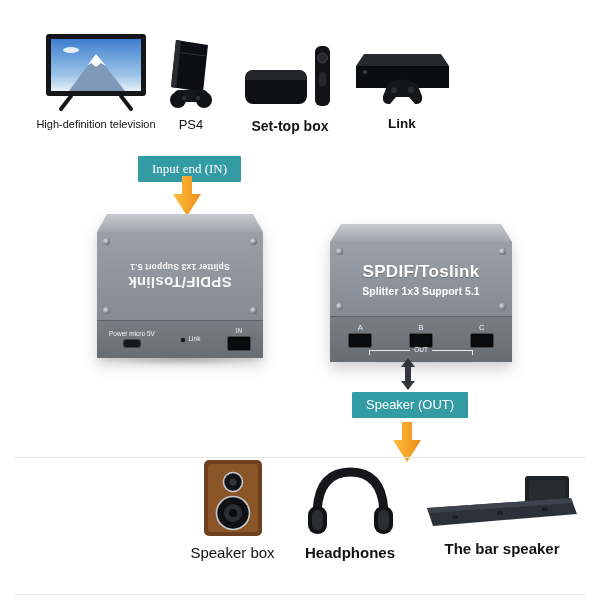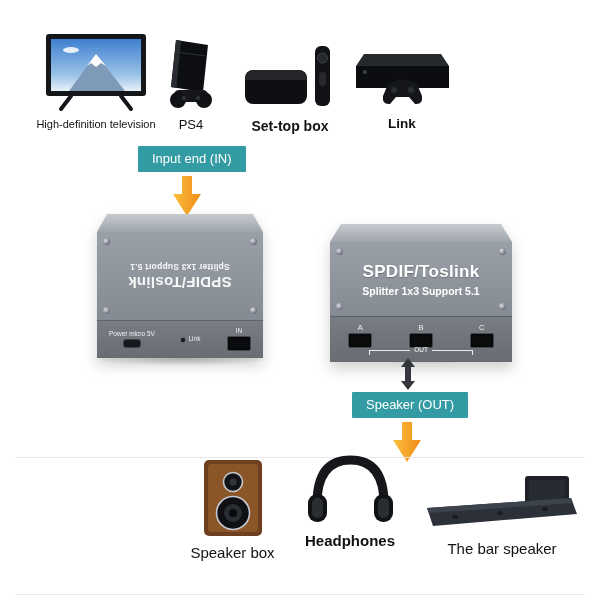--- a/index.html
+++ b/index.html
@@ -120,21 +120,21 @@
         <circle cx="15" cy="26" r="2" fill="#3d4147"></circle>
         <path d="M38 38 q14 -9 29 0 l5 12 q1 9 -7 8 l-6 -7 h-13 l-6 7 q-8 1 -7 -8 Z" fill="#14161a"></path>
         <circle cx="44" cy="44" r="3" fill="#2a2d33"></circle>
         <circle cx="61" cy="44" r="3" fill="#2a2d33"></circle>
       </svg>
     </div>
     <div class="dev-label" style="font-size:13.5px;font-weight:600;">Link</div>
   </div>
 
 
-  <div class="badge" style="left:138px;top:146px;">Input end (IN)</div>
+  <div class="badge" style="left:138px;top:156px;font-family:Liberation Serif, serif;">Input end (IN)</div>
   <div class="arrow" style="left:170px;top:176px;">
     <svg width="34" height="40" viewBox="0 0 34 40">
       <defs>
           <linearGradient id="oa1" x1="0" y1="0" x2="1" y2="0">
         <stop offset="0" stop-color="#fbbf3b"></stop>
             <stop offset="1" stop-color="#ef8c1a"></stop>
           </linearGradient>
         </defs>
       <path d="M12 0 h10 v18 h9 L17 40 L3 18 h9 Z" fill="url(#oa1)"></path>
     </svg>
@@ -237,21 +237,21 @@
         <circle cx="41" cy="24" r="9.5" fill="#111317" stroke="#c6cad0" stroke-width="1.6"></circle>
         <circle cx="41" cy="24" r="3.5" fill="#33373d"></circle>
         <circle cx="41" cy="55" r="16.5" fill="#0e1013" stroke="#c6cad0" stroke-width="1.6"></circle>
         <circle cx="41" cy="55" r="9" fill="#2a2e34"></circle>
         <circle cx="41" cy="55" r="4" fill="#0a0b0d"></circle>
       </svg>
     </div>
     <div class="dev-label" style="font-size:15px;font-weight:400;">Speaker box</div>
   </div>
 
-  <div class="cell" style="left:296px;top:452px;width:108px;">
+  <div class="cell" style="left:296px;top:464px;width:108px;">
     <div class="icon" style="height:74px;">
       <svg width="95" height="74" viewBox="0 0 95 74">
         <path d="M14 52 Q14 8 47.5 8 Q81 8 81 52" fill="none" stroke="#15171a" stroke-width="9" stroke-linecap="round"></path>
         <rect x="5" y="42" width="19" height="28" rx="9" fill="#101215"></rect>
         <rect x="71" y="42" width="19" height="28" rx="9" fill="#101215"></rect>
         <rect x="9" y="46" width="11" height="20" rx="5" fill="#2a2d32"></rect>
         <rect x="75" y="46" width="11" height="20" rx="5" fill="#2a2d32"></rect>
       </svg>
     </div>
     <div class="dev-label" style="font-size:15px;font-weight:600;">Headphones</div>
@@ -262,16 +262,16 @@
       <svg width="155" height="62" viewBox="0 0 155 62">
         <rect x="100" y="4" width="44" height="34" rx="3" fill="#1e2227"></rect>
         <rect x="104" y="8" width="36" height="26" rx="2" fill="#272c32"></rect>
         <polygon points="2,36 146,26 152,42 8,54" fill="#2c3139"></polygon>
         <polygon points="2,36 146,26 148,31 4,41" fill="#3c434d"></polygon>
         <ellipse cx="30" cy="45" rx="3" ry="2" fill="#1a1e23"></ellipse>
         <ellipse cx="75" cy="41" rx="3" ry="2" fill="#1a1e23"></ellipse>
         <ellipse cx="120" cy="37" rx="3" ry="2" fill="#1a1e23"></ellipse>
       </svg>
     </div>
-    <div class="dev-label" style="font-size:15px;font-weight:400;">The bar speaker</div>
+    <div class="dev-label" style="font-size:15px;font-weight:700;">The bar speaker</div>
   </div>
 
 </div>
 
 </body></html>

